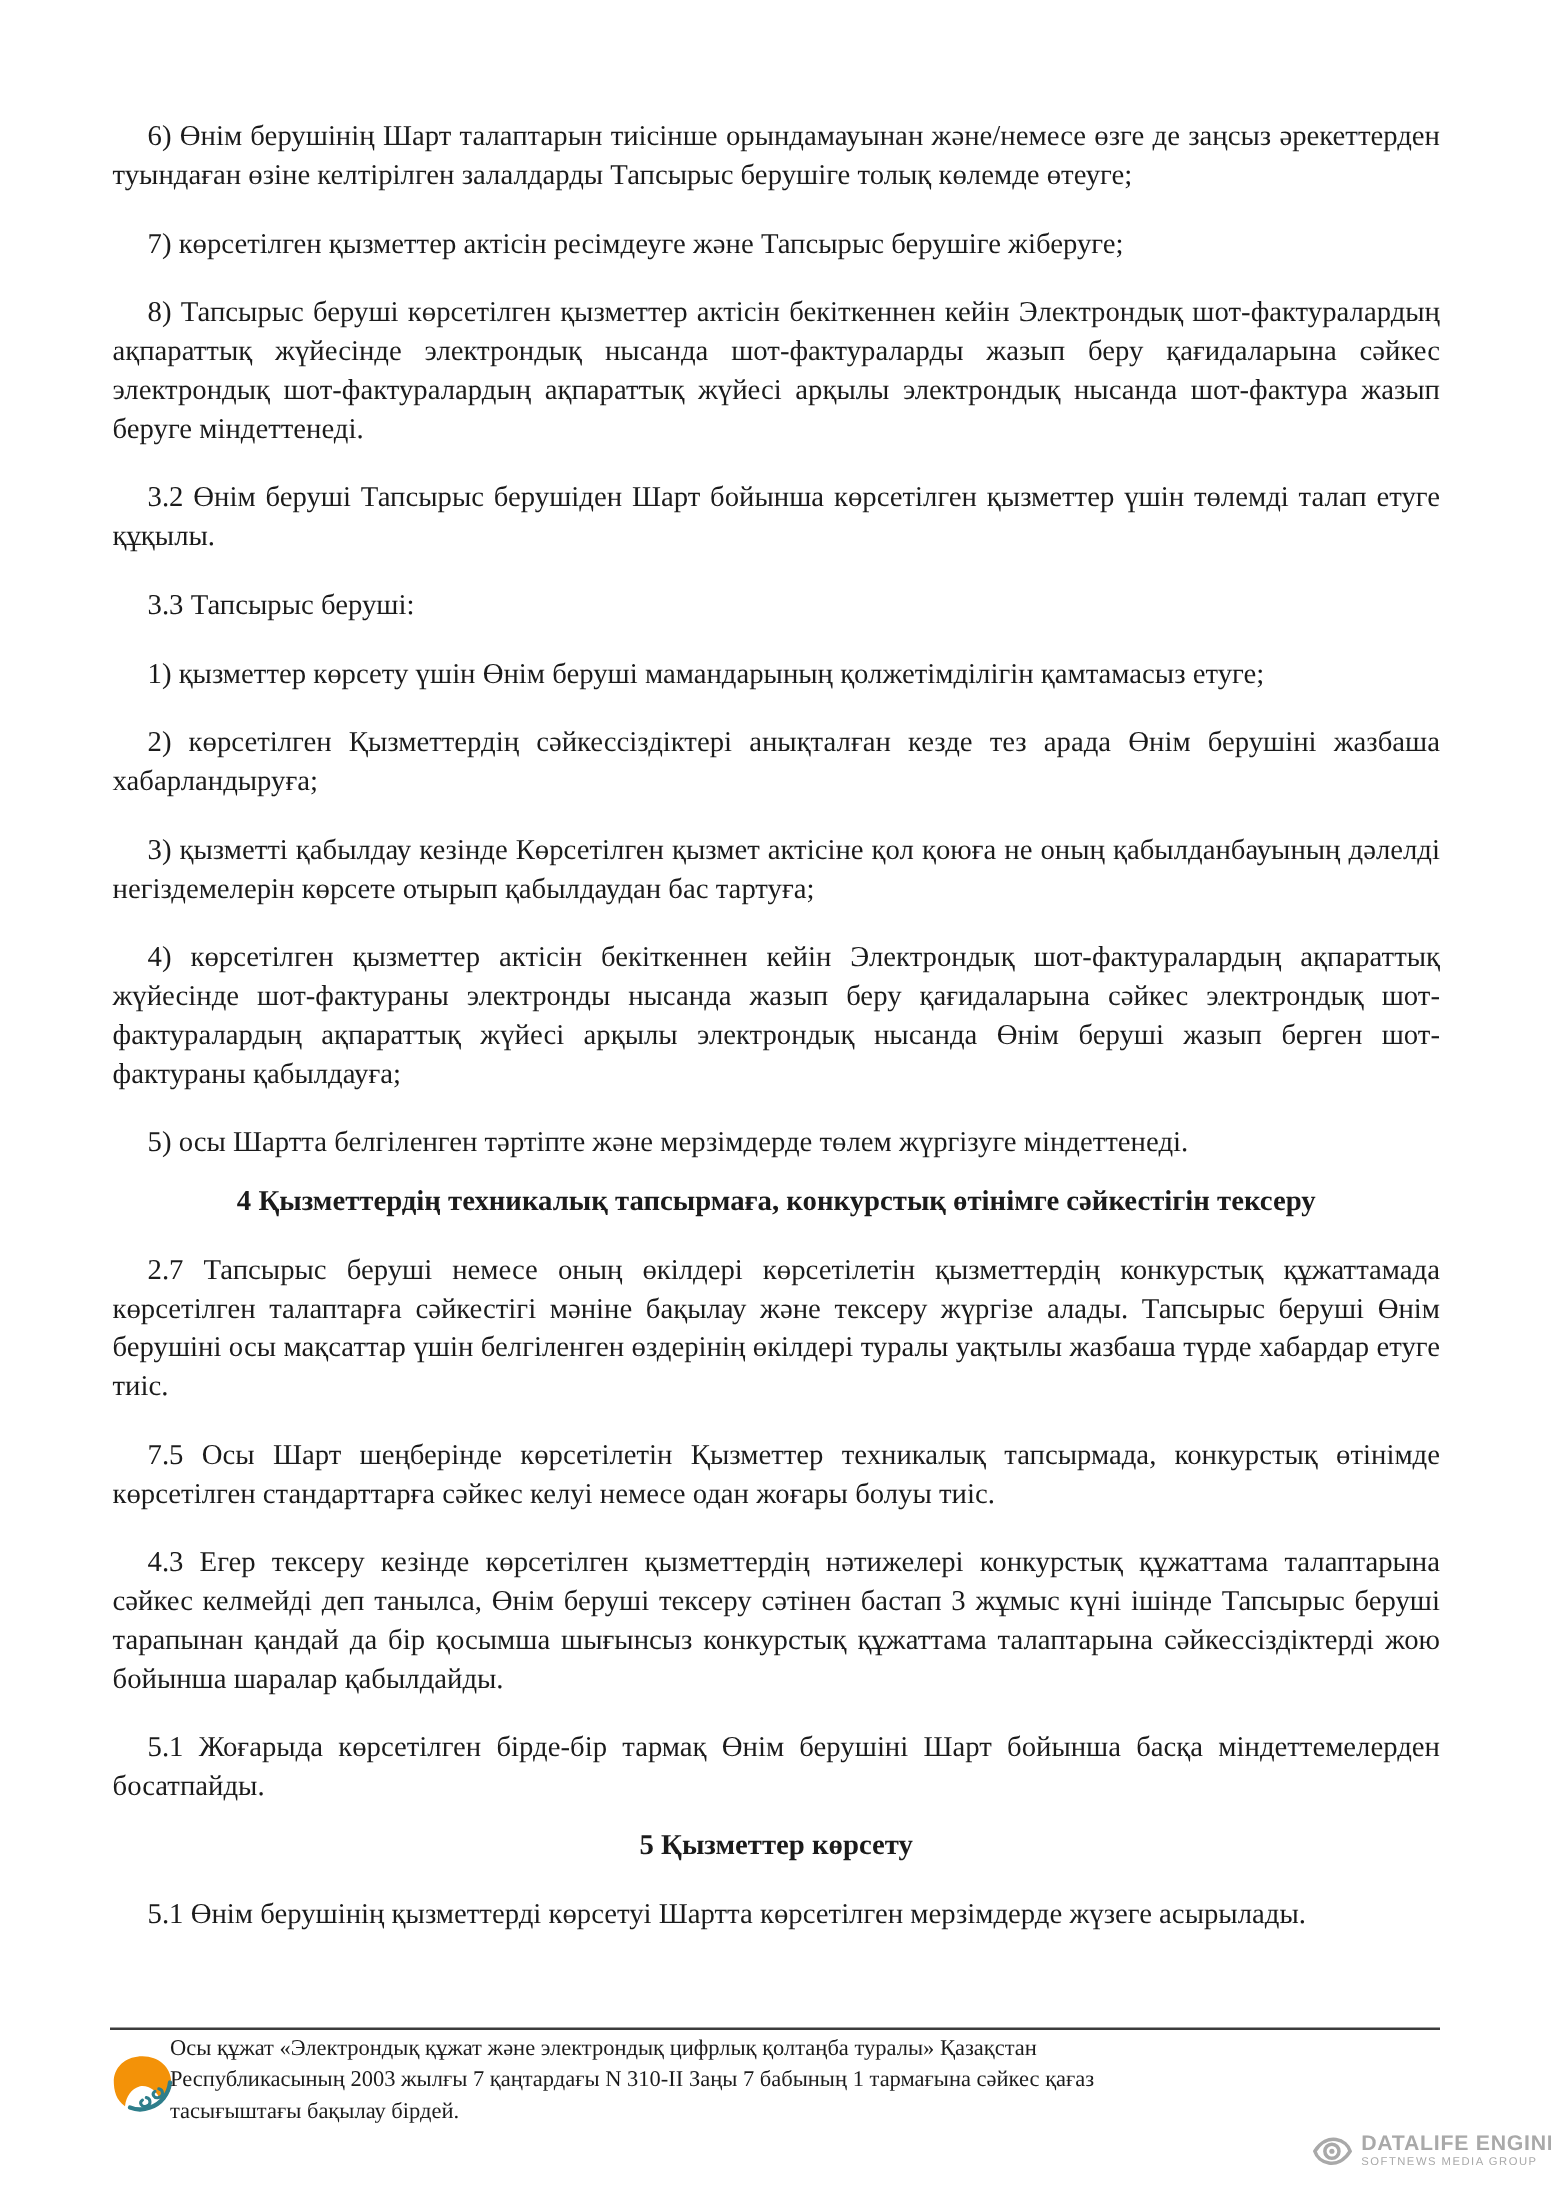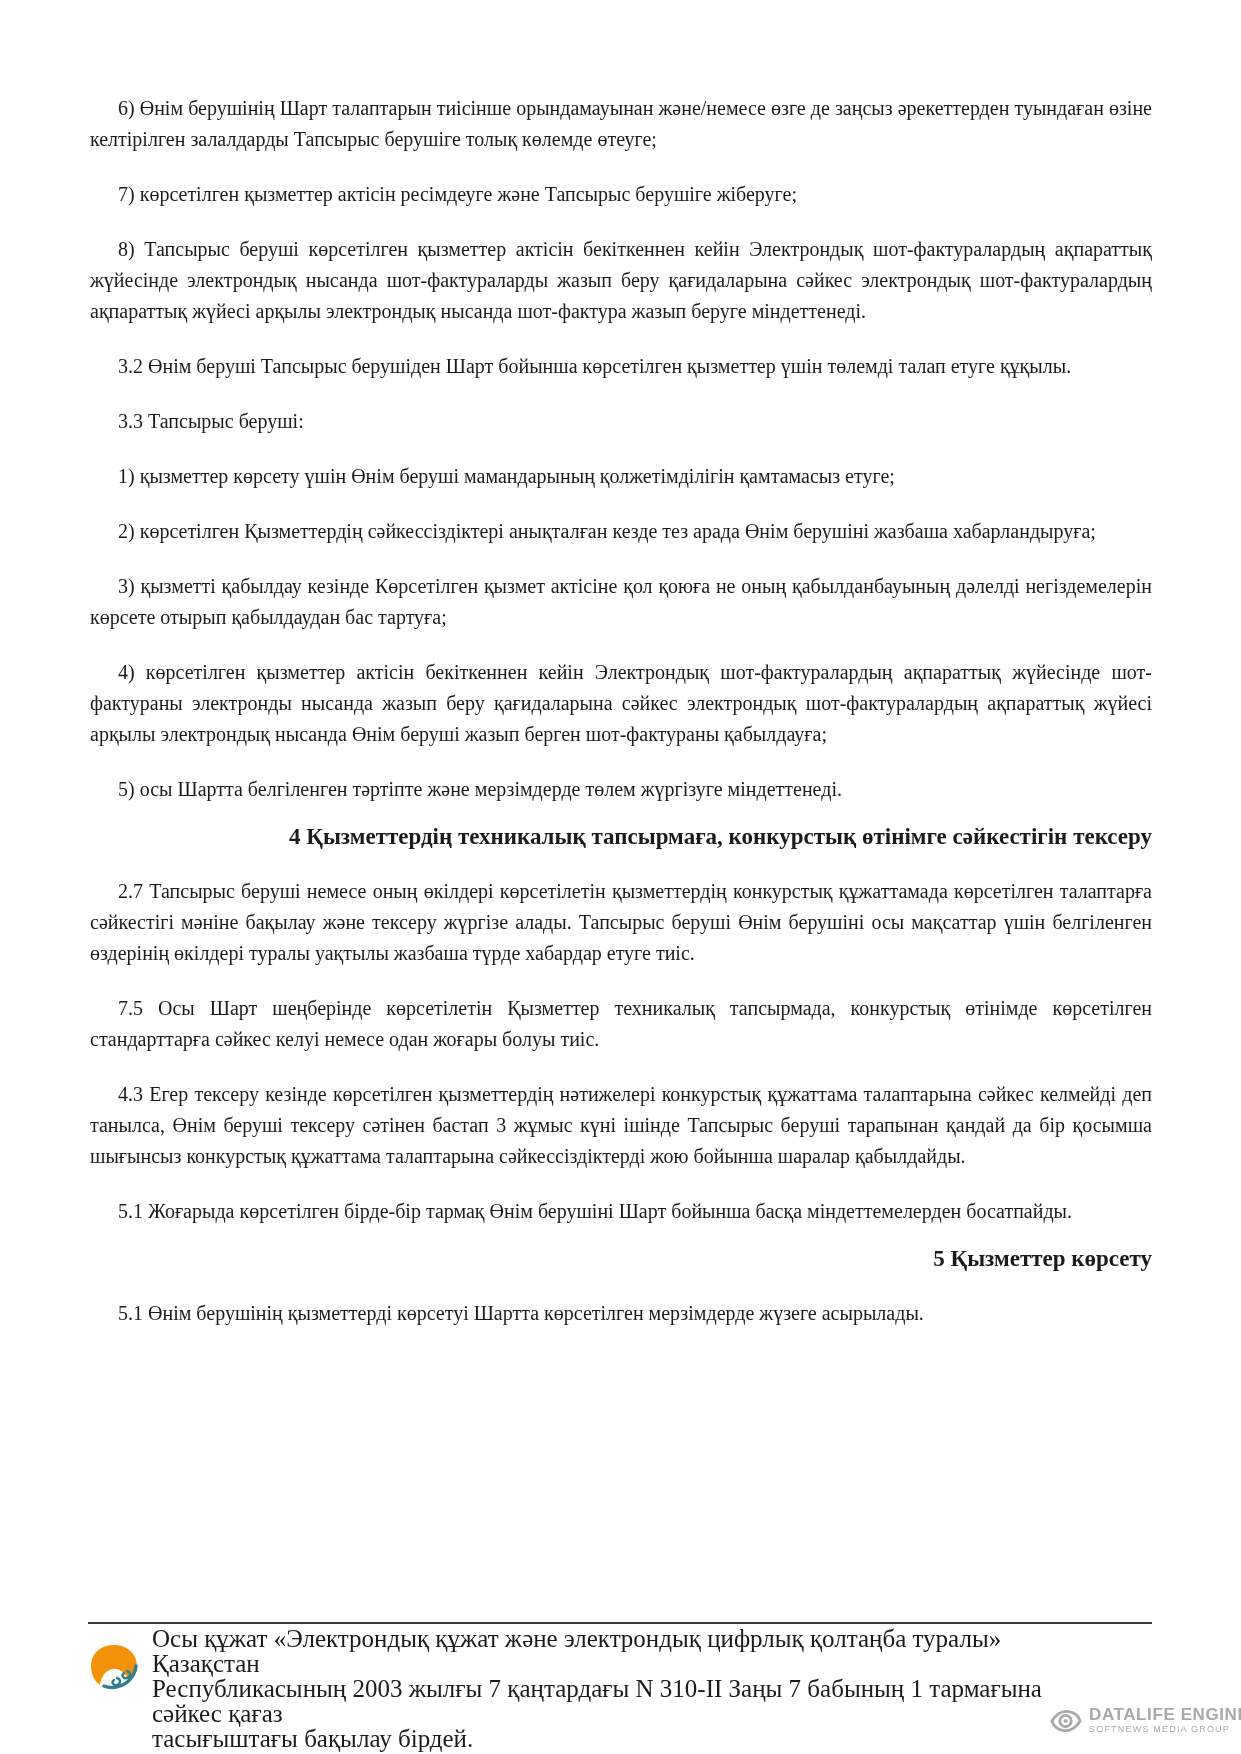--- a/index.html
+++ b/index.html
@@ -11,45 +11,45 @@
     font-family: "Liberation Serif", "DejaVu Serif", serif;
     color: #1b1b1b;
   }
   .page { position: absolute; left: 0; top: 0; width: 1241px; height: 1754px; }
   .content {
     position: absolute;
     left: 90px; top: 93px;
     width: 1062px;
   }
   p.body {
-    font-size: 20px;
+    font-size: 23px;
     line-height: 31px;
     text-align: justify;
     text-indent: 28px;
     margin: 0 0 24px 0;
   }
   h2.section {
     font-size: 23px;
     line-height: 31px;
     font-weight: bold;
-    text-align: right;
+    text-align: center;
     text-indent: 0;
     margin: -8px 0 24px 0;
   }
   .footer-rule {
     position: absolute;
     left: 88px; top: 1622px;
     width: 1064px; height: 0;
     border-top: 2px solid #3c3c3c;
   }
   .footer-text {
     position: absolute;
-    left: 152px; top: 1626px;
+    left: 136px; top: 1626px;
     width: 920px;
-    font-size: 25px;
+    font-size: 18px;
     line-height: 25px;
     color: #1b1b1b;
   }
   .adilet-logo {
     position: absolute;
     left: 89px; top: 1644px;
     width: 52px; height: 46px;
   }
   .dle {
     position: absolute;

